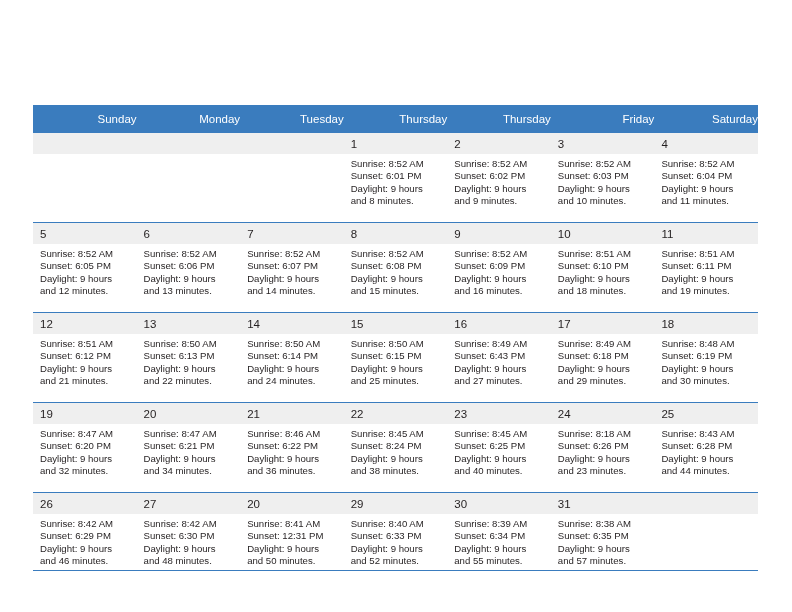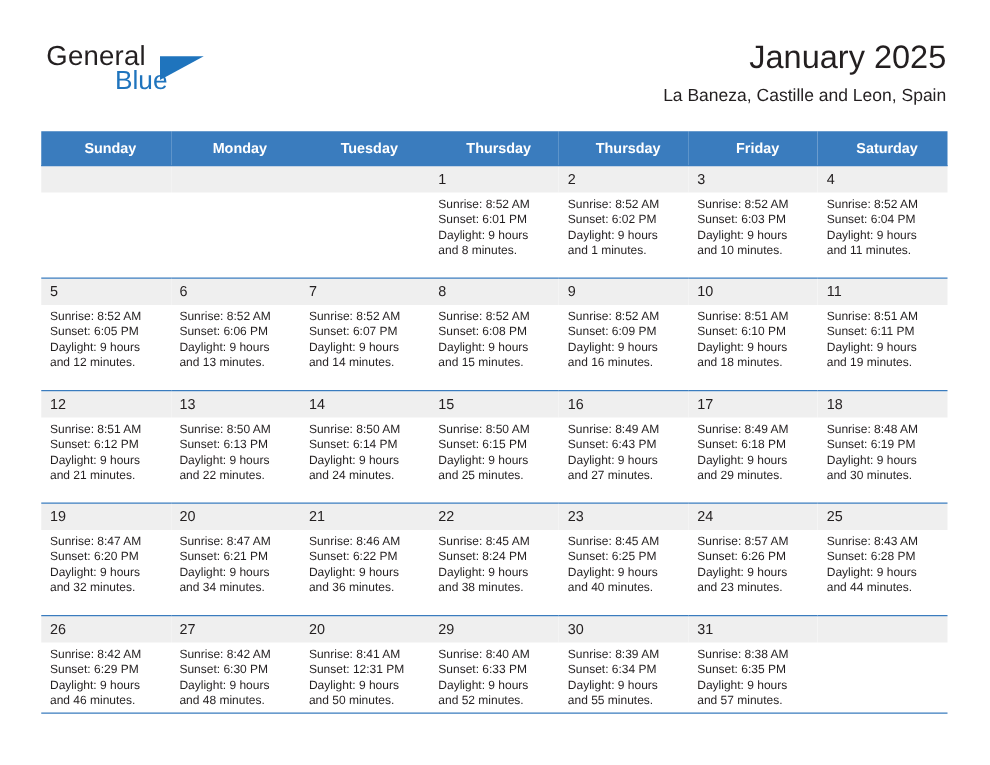--- a/index.html
+++ b/index.html
@@ -87,23 +87,23 @@
     position: absolute;
     left: 33px;
     top: 105px;
     width: 725px;
     border-collapse: collapse;
     table-layout: fixed;
   }
   .calendar th {
     background: #3a7cbe;
     color: #ffffff;
-    font-weight: bold;
+    font-weight: normal;
     font-size: 11.5px;
-    text-align: center;
+    text-align: right;
     padding: 5px 0 5px 7px;
     height: 17px;
     border: none;
   }
   .calendar td {
     vertical-align: top;
     padding: 0;
     border: none;
     width: 103.57px;
     height: 89px;
@@ -143,34 +143,20 @@
     width: 725px;
     height: 1px;
     background: #3a7cbe;
   }
 </style>
 </head>
 <body>
 
 <div class="page">
 
-  <div class="header">
-
-    <div class="logo">
-      <span class="logo-general">General</span>
-      <span class="logo-triangle"></span>
-      <span class="logo-blue">Blue</span>
-    </div>
-
-    <div class="title-block">
-      <div class="cal-title">January 2025</div>
-      <div class="cal-subtitle">La Baneza, Castille and Leon, Spain</div>
-    </div>
-
-  </div>
 
   <table class="calendar">
     <thead>
       <tr>
         <th>Sunday</th>
         <th>Monday</th>
         <th>Tuesday</th>
         <th>Thursday</th>
         <th>Thursday</th>
         <th>Friday</th>
@@ -196,21 +182,21 @@
               <div>Daylight: 9 hours</div>
               <div>and 8 minutes.</div>
             </div>
           </td>
           <td>
             <div class="daynum-band">2</div>
             <div class="cell-body">
               <div>Sunrise: 8:52 AM</div>
               <div>Sunset: 6:02 PM</div>
               <div>Daylight: 9 hours</div>
-              <div>and 1 minutes.</div>
+              <div>and 9 minutes.</div>
             </div>
           </td>
           <td>
             <div class="daynum-band">3</div>
             <div class="cell-body">
               <div>Sunrise: 8:52 AM</div>
               <div>Sunset: 6:03 PM</div>
               <div>Daylight: 9 hours</div>
               <div>and 10 minutes.</div>
             </div>
@@ -397,21 +383,21 @@
             <div class="cell-body">
               <div>Sunrise: 8:45 AM</div>
               <div>Sunset: 6:25 PM</div>
               <div>Daylight: 9 hours</div>
               <div>and 40 minutes.</div>
             </div>
           </td>
           <td>
             <div class="daynum-band">24</div>
             <div class="cell-body">
-              <div>Sunrise: 8:57 AM</div>
+              <div>Sunrise: 8:18 AM</div>
               <div>Sunset: 6:26 PM</div>
               <div>Daylight: 9 hours</div>
               <div>and 23 minutes.</div>
             </div>
           </td>
           <td>
             <div class="daynum-band">25</div>
             <div class="cell-body">
               <div>Sunrise: 8:43 AM</div>
               <div>Sunset: 6:28 PM</div>

